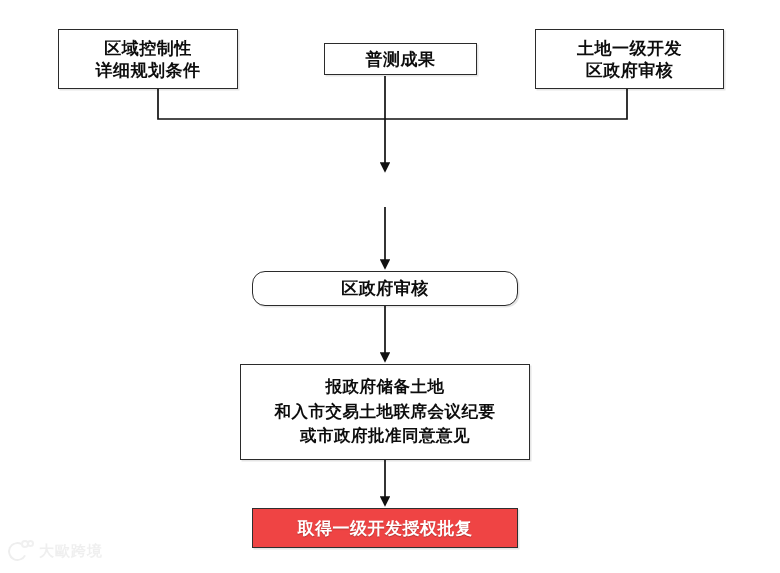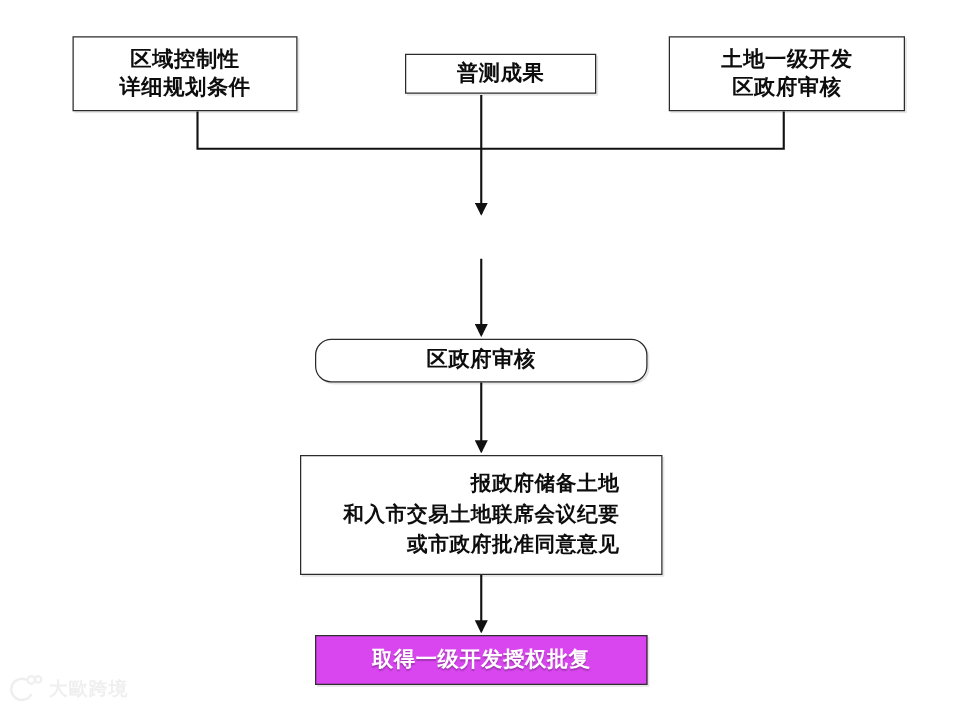--- a/index.html
+++ b/index.html
@@ -29,21 +29,21 @@
     color: #0d0d0d;
     line-height: 1.32;
     letter-spacing: 0.5px;
     white-space: pre-line;
     background: #ffffff;
     border: 1.6px solid #2b2b2b;
     box-shadow: 1.5px 1.5px 0 rgba(0,0,0,0.10);
     font-size: 17px;
   }
   .node.terminal {
-    background: #d946ef;
+    background: #ef4444;
     border: 1.6px solid #2f2f2f;
     color: #ffffff;
     text-shadow: 0 1px 1px rgba(0,0,0,0.25);
   }
   .node.multi {
     font-size: 16.5px;
     line-height: 1.48;
   }
   #edges {
     position: absolute;
@@ -124,21 +124,21 @@
 详细规划条件</div>
 
   <div class="node" style="left:324px; top:43px; width:153px; height:32px;">普测成果</div>
 
   <div class="node" style="left:535px; top:29px; width:189px; height:60px;">土地一级开发
 区政府审核</div>
 
 
   <div class="node" style="left:252px; top:271px; width:266px; height:35px;border-radius:13px;">区政府审核</div>
 
-  <div class="node multi" style="left:240px; top:364px; width:290px; height:96px;text-align:right;">报政府储备土地
+  <div class="node multi" style="left:240px; top:364px; width:290px; height:96px;">报政府储备土地
 和入市交易土地联席会议纪要
 或市政府批准同意意见</div>
 
   <div class="node terminal" style="left:252px; top:508px; width:266px; height:40px;">取得一级开发授权批复</div>
 
   <div class="watermark">
     <span class="wm-mark">
       <span class="wm-c"></span>
       <span class="wm-dot-a"></span>
       <span class="wm-dot-b"></span>

